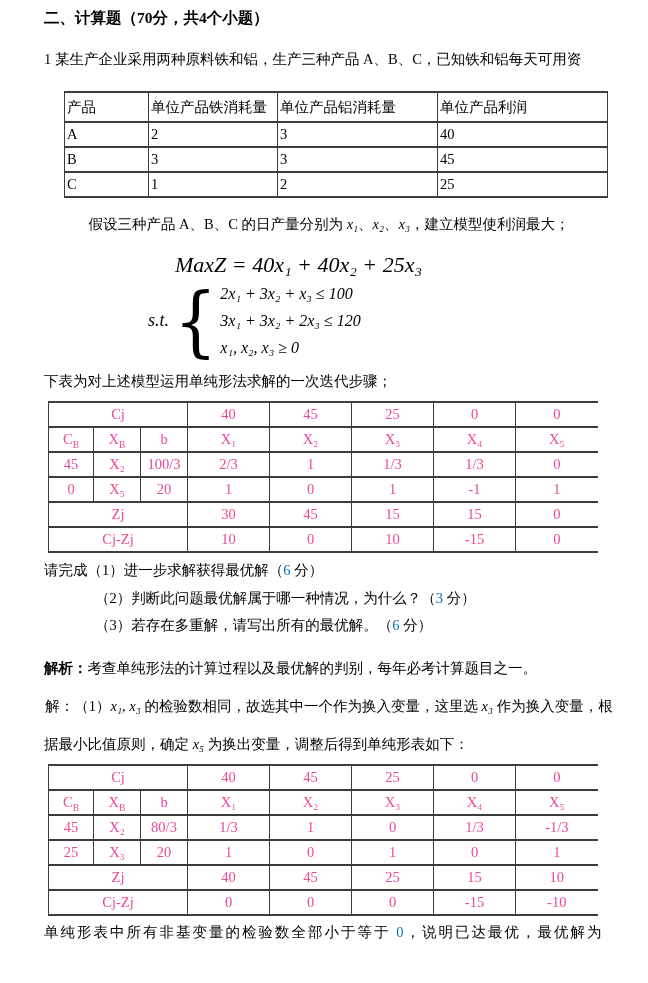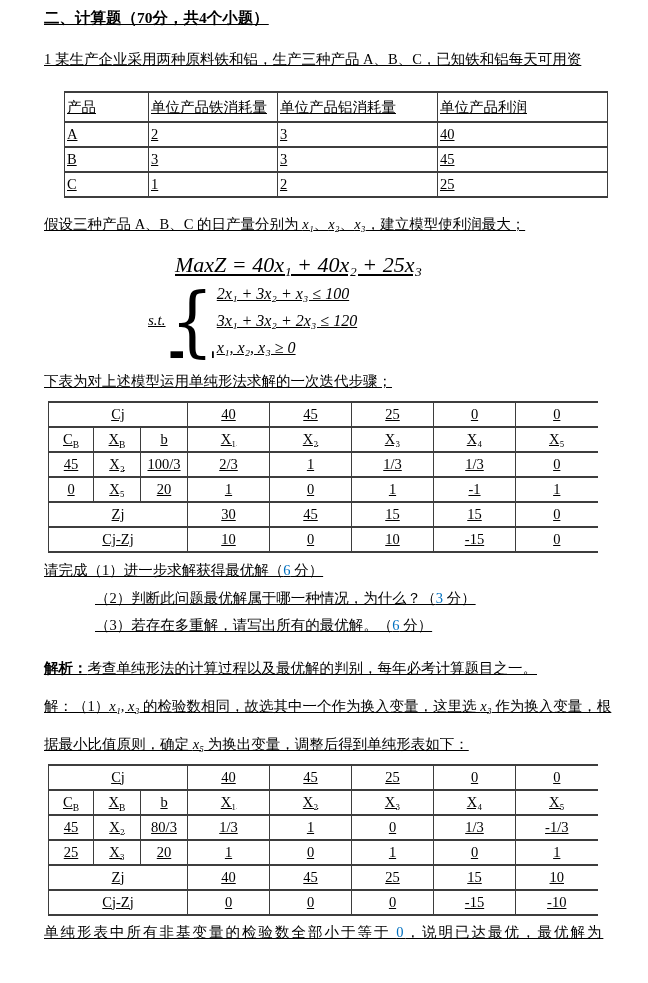--- a/index.html
+++ b/index.html
@@ -1,50 +1,50 @@
 <!DOCTYPE html>
 <html><head>
 <meta charset="utf-8">
 <style>
   html,body{margin:0;padding:0;background:#ffffff;}
   body{
     width:648px;height:983px;overflow:hidden;
     font-family:"Liberation Serif","DejaVu Serif",serif;
     color:#000;font-size:14.5px;
   }
-  .page{padding:6px 34px 0 44px;text-decoration:underline;}
+  .page{padding:6px 34px 0 44px;}
   .heading{font-size:15.5px;font-weight:bold;margin:2px 0 0 0;}
   .para{line-height:32px;margin:14px 0 0 0;}
   .tight{line-height:24px;}
   sub{font-size:9.5px;line-height:0;}
   .mi{font-style:italic;}
 
   
   .ptable{border-collapse:collapse;table-layout:fixed;width:543px;margin:16px 0 0 20px;}
   .ptable td{border:1px solid #3d3d3d;border-top-width:2px;border-bottom-width:2px;height:21px;padding:1px 2px;}
   .ptable tr:first-child td{height:26px;}
 
   
-  .simplex{border-collapse:collapse;table-layout:fixed;width:549px;margin:8px 0 0 4px;text-align:center;color:#000000;}
+  .simplex{border-collapse:collapse;table-layout:fixed;width:549px;margin:8px 0 0 4px;text-align:center;color:#ec4899;}
   .simplex td{border:1px solid #3d3d3d;border-top-width:2px;border-bottom-width:2px;height:23px;padding:0 2px;}
   .simplex td:last-child{border-right:none;}
 
   
   .objective{margin:16px 0 0 131px;font-size:22px;font-style:italic;}
   .stblock{display:flex;align-items:center;margin:2px 0 0 104px;}
-  .st-label{font-style:italic;font-size:15px;margin-right:5px;}
+  .st-label{font-style:italic;font-size:18px;margin-right:5px;}
   .brace{font-size:68px;line-height:81px;font-family:"DejaVu Serif",serif;font-weight:400;transform:scaleY(1.12);transform-origin:center;margin-right:3px;}
   .constraints div{line-height:27px;font-size:16px;font-style:italic;}
 
   .qline{line-height:27.5px;}
   .indent{margin-left:51px;}
   .blue{color:#0070c0;}
   .bold{font-weight:bold;}
   .mt16{margin-top:16px;}
-  .mt12{}
+  .mt12{text-align:center;}
   .mt18{}
   .mt8{margin-top:8px;}
   .mt4{margin-top:4px;}
   .spread{letter-spacing:2px;}
 </style>
 </head>
 <body>
 
 <div class="page">
 

